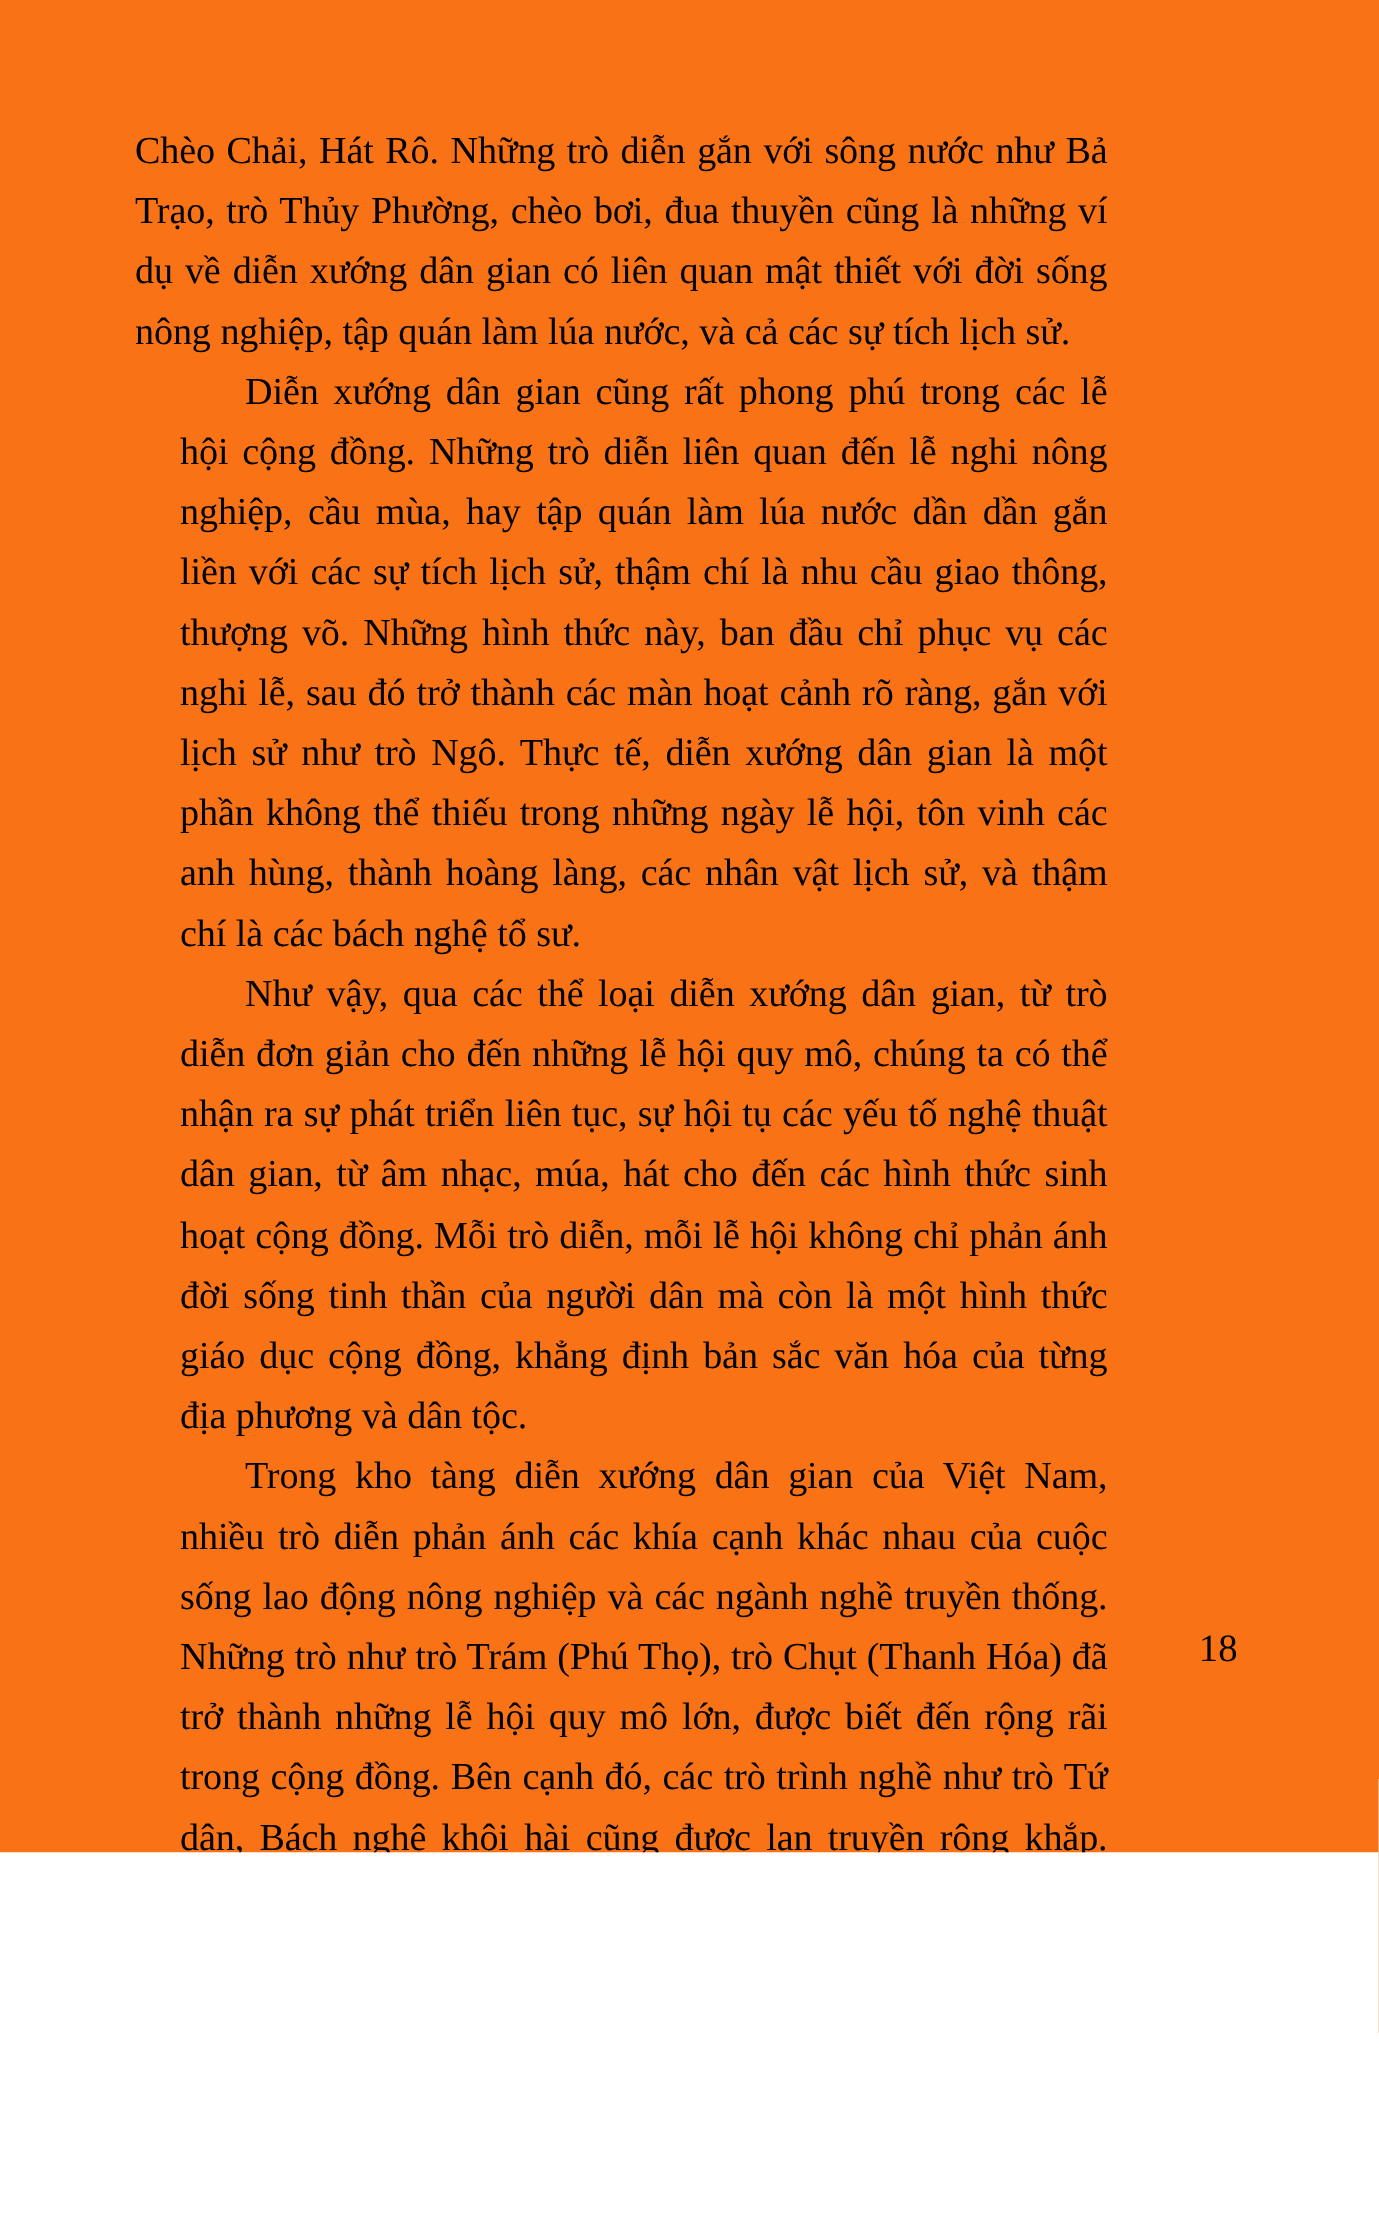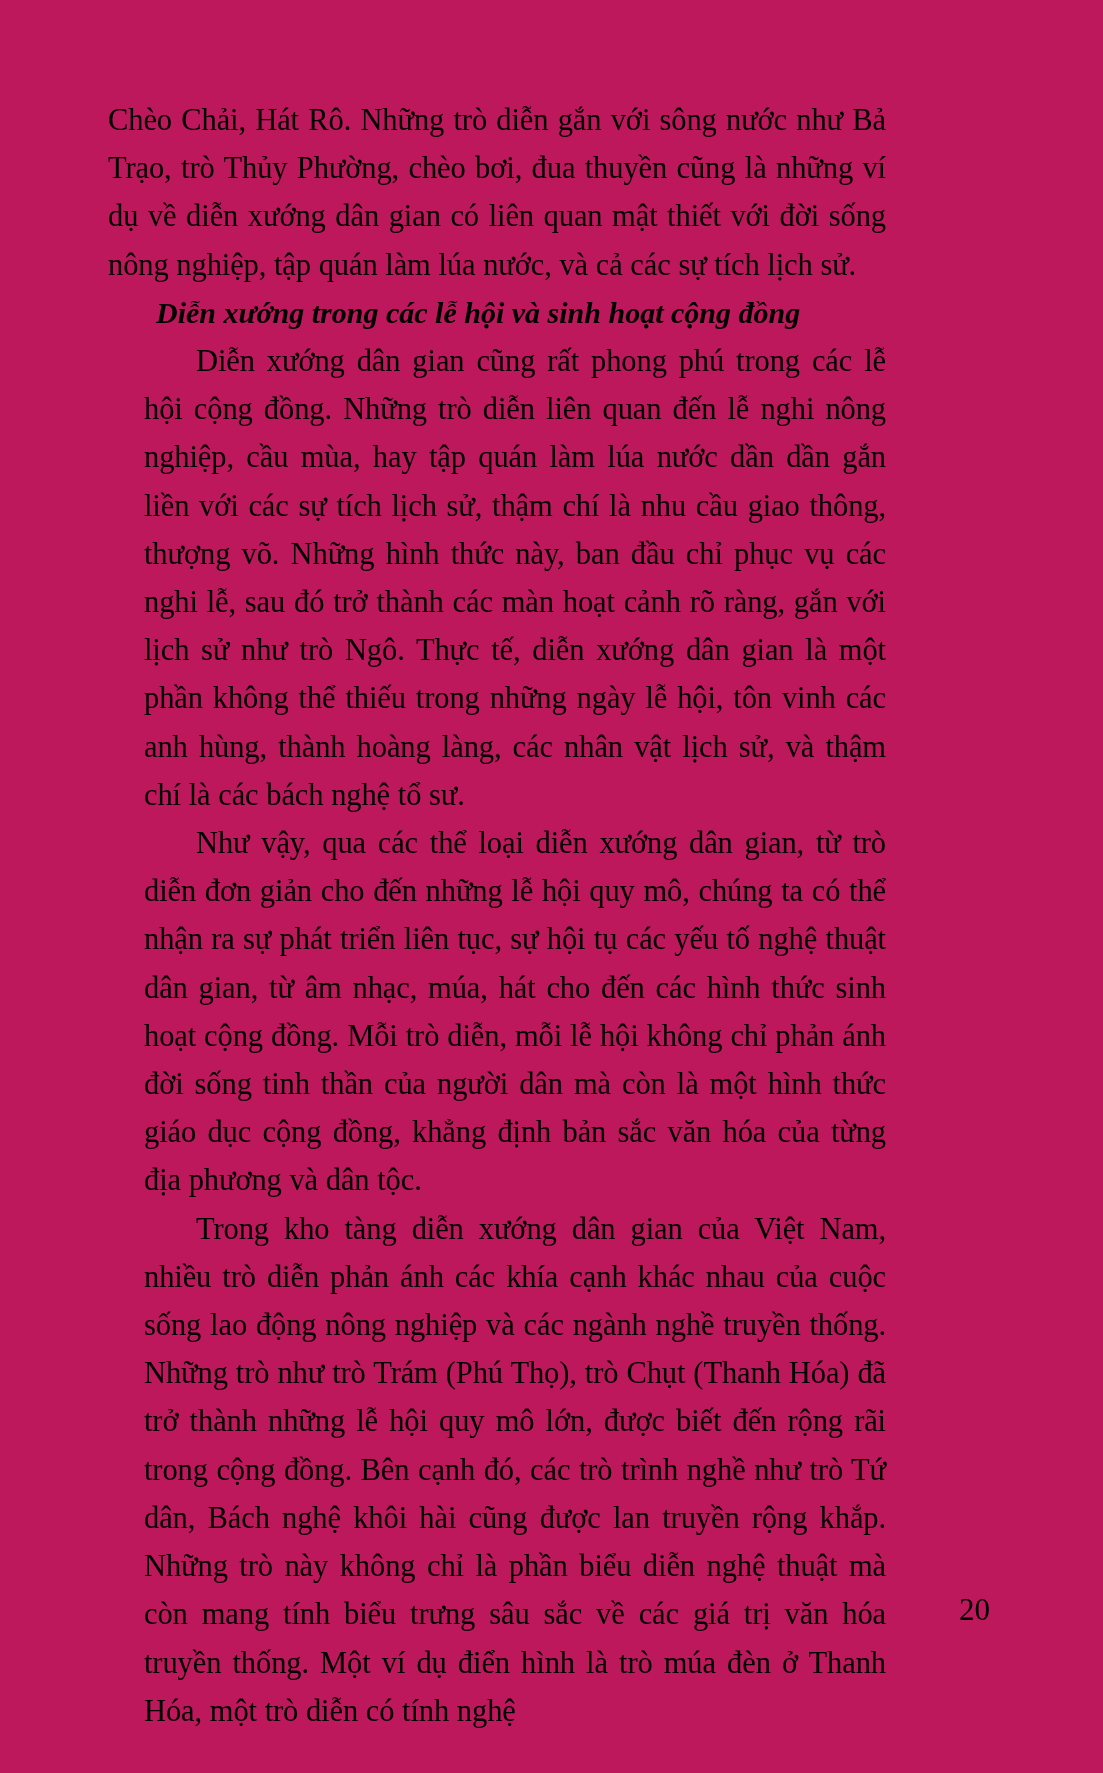--- a/index.html
+++ b/index.html
@@ -8,22 +8,22 @@
     padding: 0;
     background: #ffffff;
   }
   body {
     font-family: "Liberation Serif", "DejaVu Serif", serif;
     color: #000000;
   }
   .page {
     position: relative;
     width: 1103px;
-    height: 1773px;
-    background: #be185d;
+    height: 1482px;
+    background: #f97316;
     overflow: hidden;
     box-sizing: border-box;
   }
   .content {
     position: absolute;
     left: 108px;
     top: 96px;
     width: 778px;
   }
   p.body-par {
@@ -64,25 +64,24 @@
 </style>
 </head>
 <body>
 
 <div class="page">
 
   <div class="content">
 
     <p class="body-par">Chèo Chải, Hát Rô. Những trò diễn gắn với sông nước như Bả Trạo, trò Thủy Phường, chèo bơi, đua thuyền cũng là những ví dụ về diễn xướng dân gian có liên quan mật thiết với đời sống nông nghiệp, tập quán làm lúa nước, và cả các sự tích lịch sử.</p>
 
-    <h2 class="section-heading">Diễn xướng trong các lễ hội và sinh hoạt cộng đồng</h2>
 
     <p class="body-par indent">Diễn xướng dân gian cũng rất phong phú trong các lễ hội cộng đồng. Những trò diễn liên quan đến lễ nghi nông nghiệp, cầu mùa, hay tập quán làm lúa nước dần dần gắn liền với các sự tích lịch sử, thậm chí là nhu cầu giao thông, thượng võ. Những hình thức này, ban đầu chỉ phục vụ các nghi lễ, sau đó trở thành các màn hoạt cảnh rõ ràng, gắn với lịch sử như trò Ngô. Thực tế, diễn xướng dân gian là một phần không thể thiếu trong những ngày lễ hội, tôn vinh các anh hùng, thành hoàng làng, các nhân vật lịch sử, và thậm chí là các bách nghệ tổ sư.</p>
 
     <p class="body-par indent">Như vậy, qua các thể loại diễn xướng dân gian, từ trò diễn đơn giản cho đến những lễ hội quy mô, chúng ta có thể nhận ra sự phát triển liên tục, sự hội tụ các yếu tố nghệ thuật dân gian, từ âm nhạc, múa, hát cho đến các hình thức sinh hoạt cộng đồng. Mỗi trò diễn, mỗi lễ hội không chỉ phản ánh đời sống tinh thần của người dân mà còn là một hình thức giáo dục cộng đồng, khẳng định bản sắc văn hóa của từng địa phương và dân tộc.</p>
 
     <p class="body-par indent">Trong kho tàng diễn xướng dân gian của Việt Nam, nhiều trò diễn phản ánh các khía cạnh khác nhau của cuộc sống lao động nông nghiệp và các ngành nghề truyền thống. Những trò như trò Trám (Phú Thọ), trò Chụt (Thanh Hóa) đã trở thành những lễ hội quy mô lớn, được biết đến rộng rãi trong cộng đồng. Bên cạnh đó, các trò trình nghề như trò Tứ dân, Bách nghệ khôi hài cũng được lan truyền rộng khắp. Những trò này không chỉ là phần biểu diễn nghệ thuật mà còn mang tính biểu trưng sâu sắc về các giá trị văn hóa truyền thống. Một ví dụ điển hình là trò múa đèn ở Thanh Hóa, một trò diễn có tính nghệ</p>
 
   </div>
 
-  <div class="page-number">20</div>
+  <div class="page-number">18</div>
 
 </div>
 
 </body></html>

